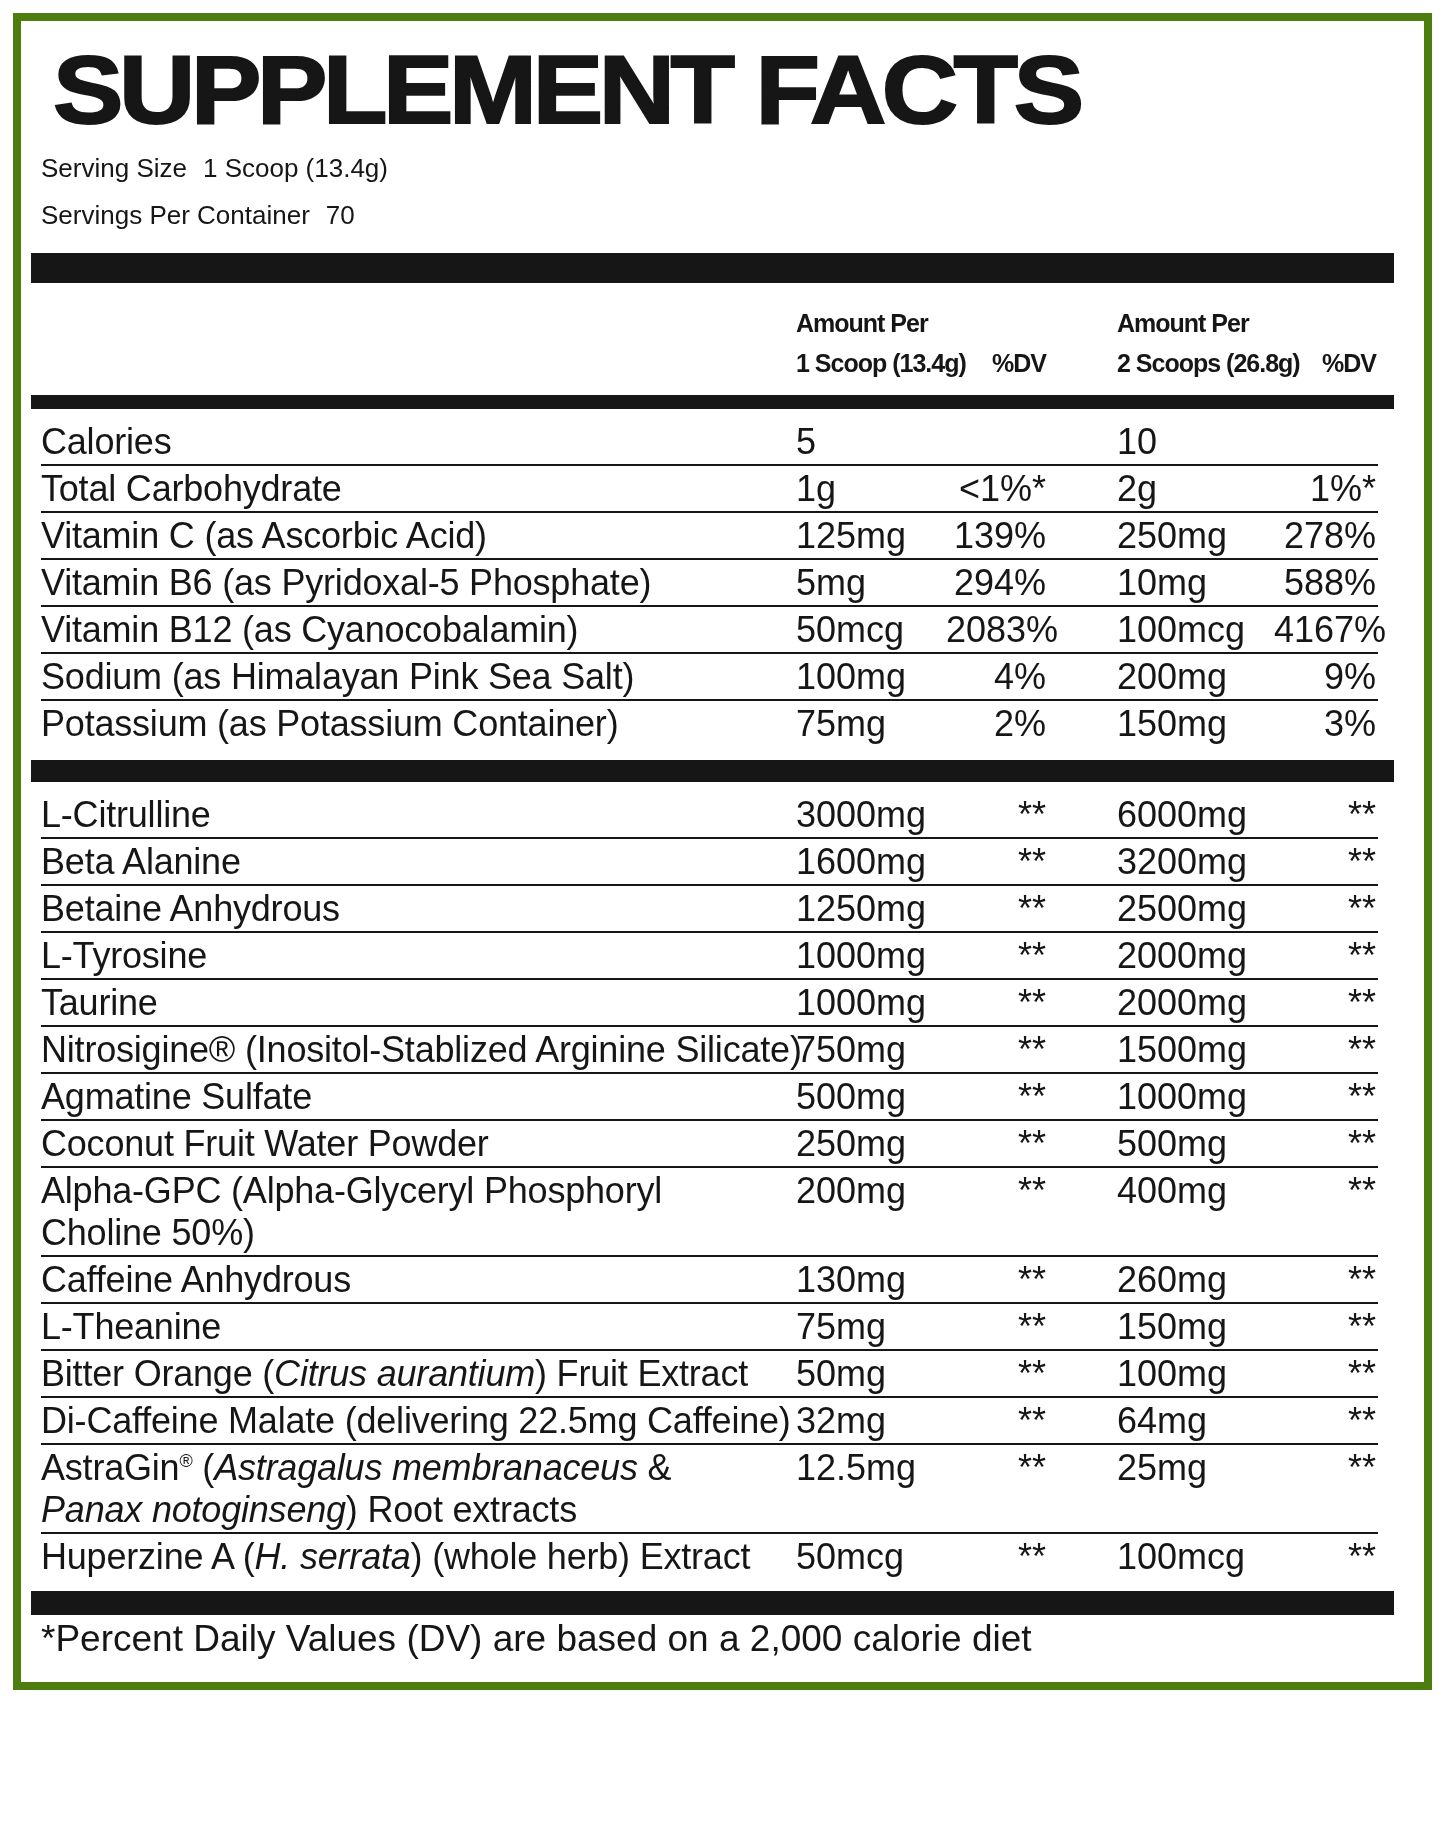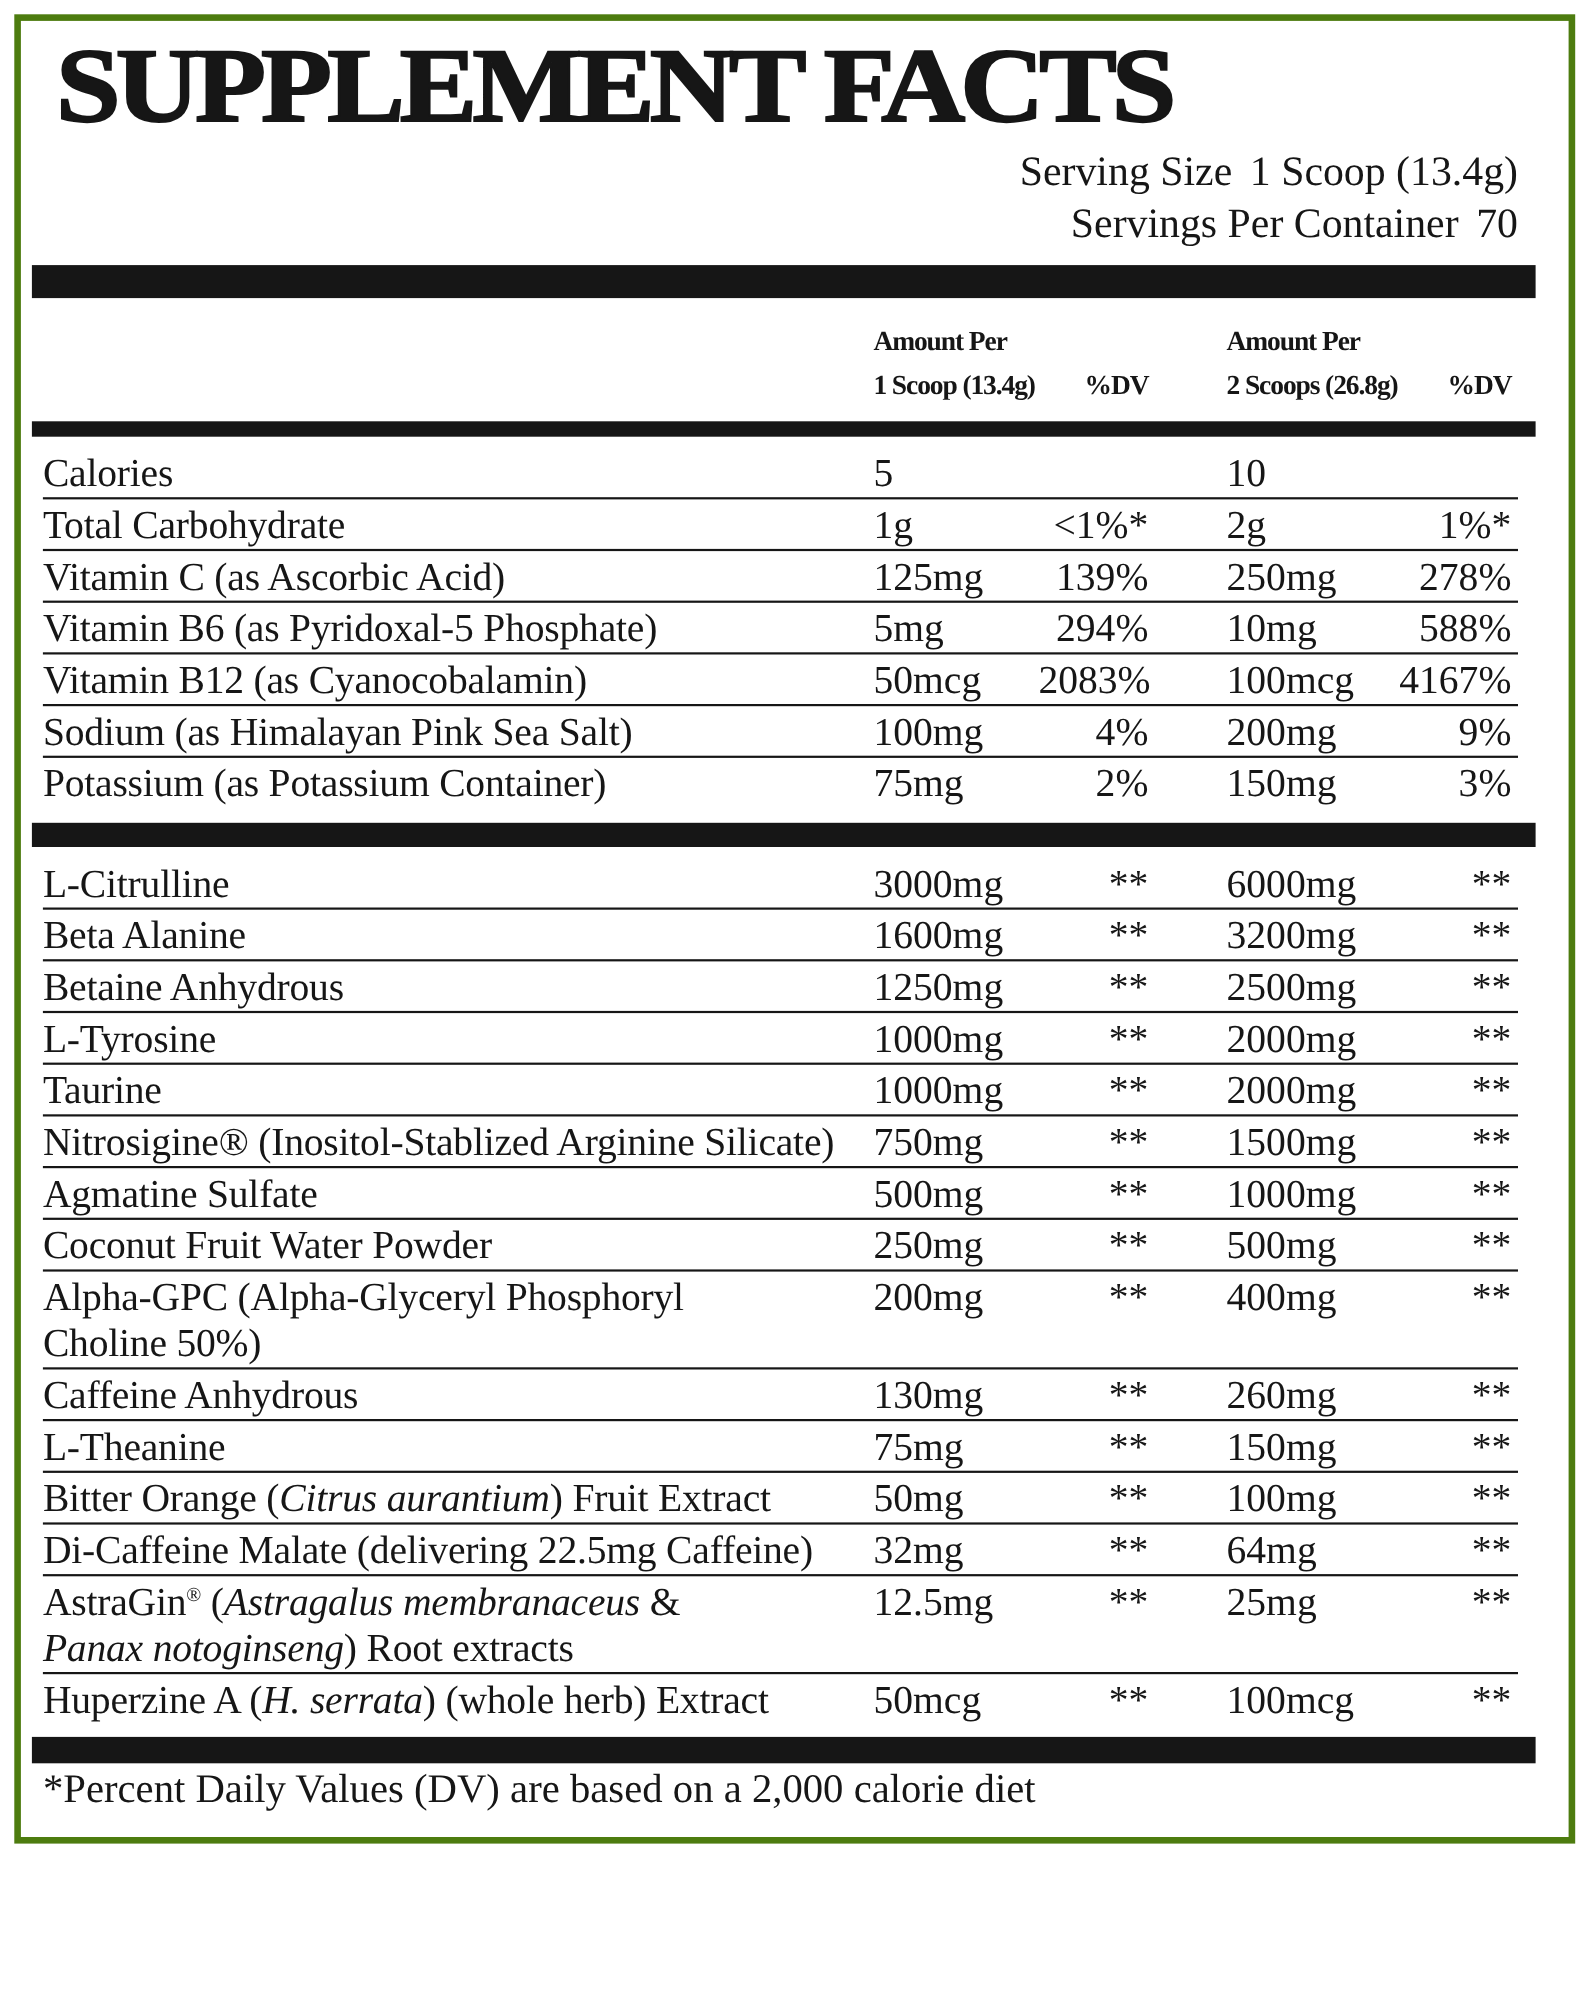--- a/index.html
+++ b/index.html
@@ -3,32 +3,31 @@
 <meta charset="utf-8">
 <style>
   html,body { margin:0; padding:0; }
   body {
     width:1445px; height:1821px; background:#ffffff;
     font-family:"Liberation Sans", sans-serif; color:#161616;
     overflow:hidden;
   }
   .label-box {
     margin:13px 13px 0 13px;
-    border:6px solid #4d7c0f;
-    padding:8px 46px 20px 20px;
-    font-family:Liberation Serif, serif;
+    border:8px solid #4d7c0f;
+    padding:18px 46px 20px 20px;
   }
   .title {
     font-weight:bold; font-size:96px; line-height:1.06;
     letter-spacing:-4px; white-space:nowrap; display:inline-block;
     transform:scaleX(1.10); transform-origin:left center;
     -webkit-text-stroke:2px #161616; margin-left:12px;
   }
   .serving-block { margin-top:4px; }
-  .serving-line { font-size:38px; line-height:47px;text-align:right; }
+  .serving-line { font-size:26px; line-height:47px; }
   .serving-line .val { margin-left:16px; }
   .bar { background:#161616; margin-left:-10px; margin-right:-16px; }
   .bar-thick  { height:30px; margin-top:14px; }
   .bar-thin   { height:14px; margin-top:12px; }
   .bar-mid    { height:22px; margin-top:14px; margin-bottom:10px; }
   .bar-bottom { height:24px; margin-top:12px; }
   .cols-header {
     display:grid; grid-template-columns:755px 250px 71px 259px;
     margin-top:20px;
   }

